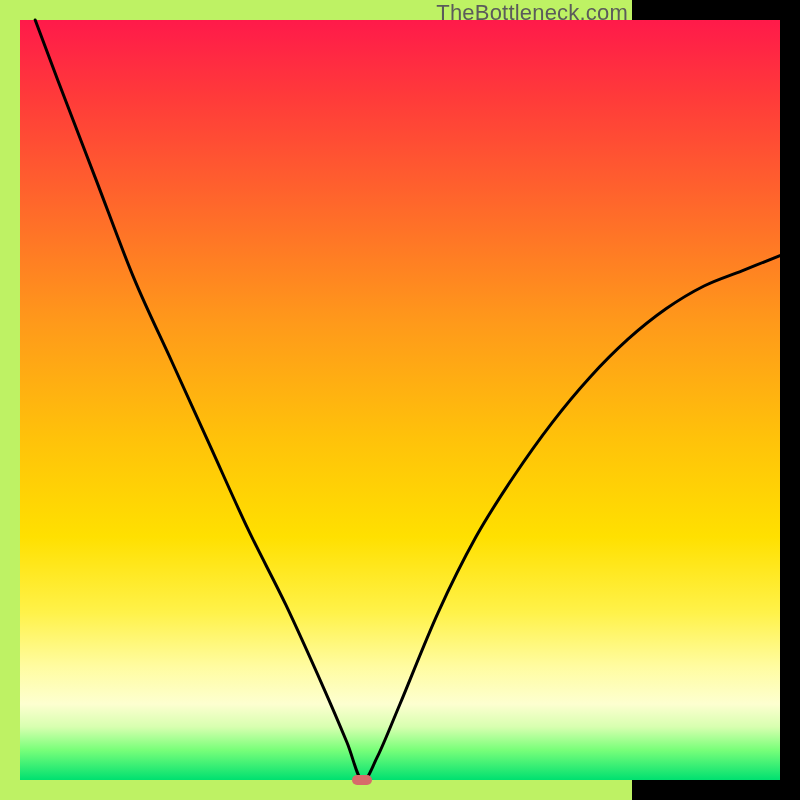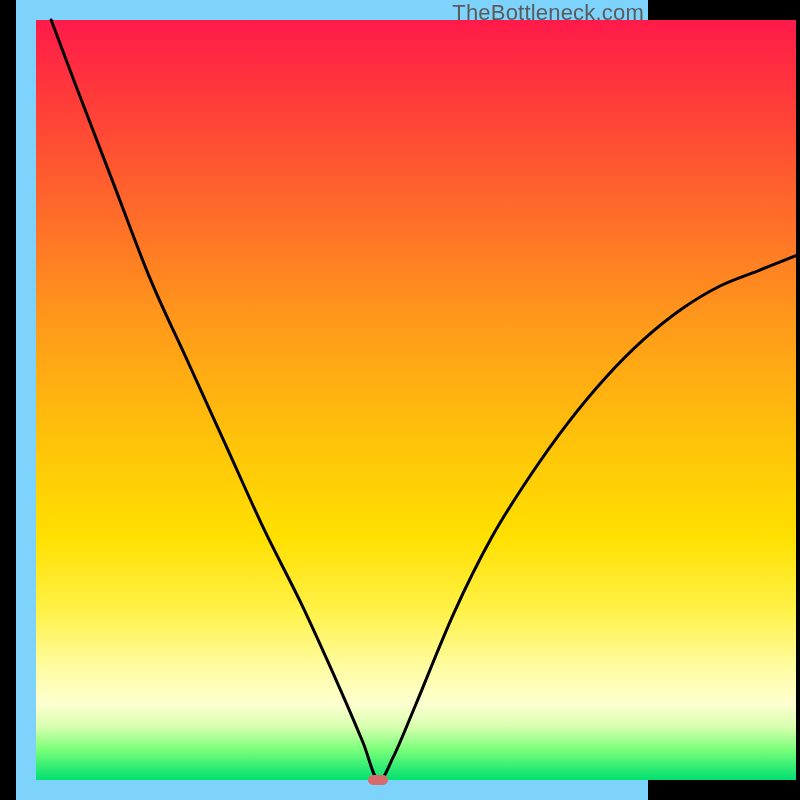--- a/index.html
+++ b/index.html
@@ -5,25 +5,25 @@
   html, body {
     margin: 0;
     padding: 0;
     width: 800px;
     height: 800px;
     background: #000;
     overflow: hidden;
   }
   .frame {
     position: absolute;
-    left: 16px;
+    left: 0;
     top: 0;
     width: 632px;
     height: 800px;
-    background: #7dd3fc;
+    background: #bef264;
   }
   .plot-area {
     position: absolute;
     left: 20px;
     top: 20px;
     width: 760px;
     height: 760px;
     background: linear-gradient(to bottom,
       #ff1a4a 0%,
       #ff3a3a 10%,

